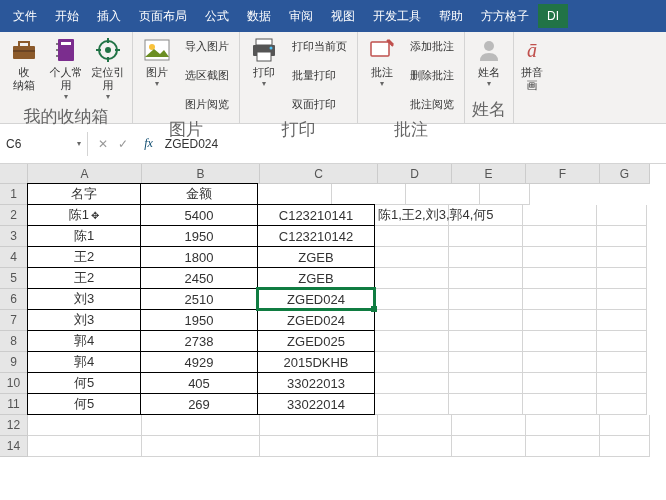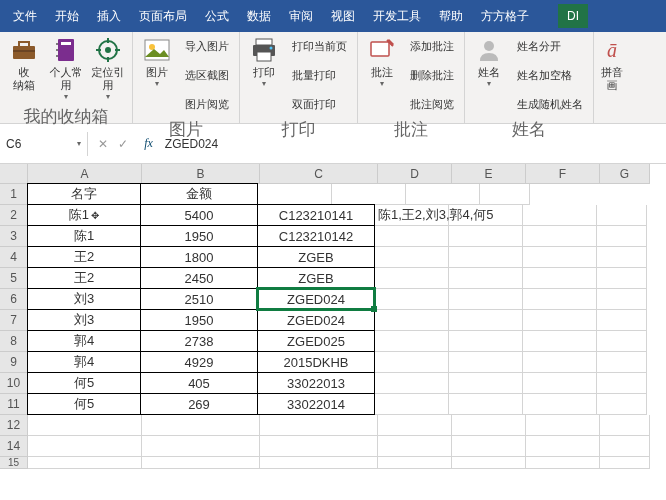--- a/index.html
+++ b/index.html
@@ -1,19 +1,19 @@
 <!DOCTYPE html>
 <html><head>
 <meta charset="utf-8">
 <style>
 *{box-sizing:border-box;margin:0;padding:0;font-family:"Microsoft YaHei",SimSun,Arial,sans-serif}
 body{width:666px;height:500px;overflow:hidden;background:#fff;font-size:12px;color:#333}
 .menubar{display:flex;background:#2b579a;height:24px;align-items:center;padding:16px 4px}
 .menubar .mi{color:#fff;padding:0 9px;height:24px;line-height:24px;cursor:pointer;font-size:12px}
-.menubar .diy{background:#217346;margin-left:20px}
+.menubar .diy{background:#217346;margin-left:0}
 .ribbon{display:flex;background:#f3f2f1;height:92px;border-bottom:1px solid #d4d4d4}
 .grp{display:flex;flex-direction:column;border-right:1px solid #d4d4d4;padding:2px 4px 0}
 .grp-top{display:flex;flex:1;gap:2px;align-items:flex-start}
 .grp-lbl{text-align:center;font-size:17px;color:#666;padding:2px 0}
 .btn-lg{display:flex;flex-direction:column;align-items:center;width:40px;padding:2px;cursor:pointer}
 .btn-lg .ic{width:28px;height:28px;display:flex;align-items:center;justify-content:center;margin-bottom:2px}
 .btn-lg .lb{font-size:11px;text-align:center;line-height:13px}
 .btn-lg .dd{font-size:8px;color:#666}
 .btn-stack{display:flex;flex-direction:column;gap:9px;padding:2px}
 .btn-sm{display:flex;align-items:center;font-size:11px;height:20px;padding:0 4px;cursor:pointer;white-space:nowrap}
@@ -177,25 +177,20 @@
       <div class="btn-lg">
         <span class="ic">
             <svg width="24" height="24">
               <circle cx="12" cy="8" r="5" fill="#bbb"></circle>
               <path d="M3 23 Q3 15 12 15 Q21 15 21 23 Z" fill="#bbb"></path>
             </svg>
           </span>
         <span class="lb">姓名</span>
           <span class="dd">▾</span>
       </div>
-      <div class="btn-stack">
-        <div class="btn-sm">姓名分开</div>
-        <div class="btn-sm">姓名加空格</div>
-        <div class="btn-sm">生成随机姓名</div>
-      </div>
     </div>
     <div class="grp-lbl">姓名</div>
   </div>
 
   <div class="grp" style="border-right:none">
     <div class="grp-top">
       <div class="btn-lg" style="width:28px">
         <span class="ic" style="font-size:20px;color:#c0504d;font-style:italic;font-family:serif">ā</span>
         <span class="lb" style="white-space:pre-line">拼音
 画</span>
@@ -358,23 +353,13 @@
   <div class="row h">
     <div class="rh">14</div>
     <div class="cell wA"></div>
       <div class="cell wB"></div>
       <div class="cell wC"></div>
       <div class="cell wD"></div>
       <div class="cell wE"></div>
       <div class="cell wF"></div>
       <div class="cell wG"></div>
   </div>
-  <div class="row" style="height:12px">
-    <div class="rh" style="font-size:10px">15</div>
-    <div class="cell wA"></div>
-      <div class="cell wB"></div>
-      <div class="cell wC"></div>
-      <div class="cell wD"></div>
-      <div class="cell wE"></div>
-      <div class="cell wF"></div>
-      <div class="cell wG"></div>
-  </div>
 </div>
 
 </body></html>

